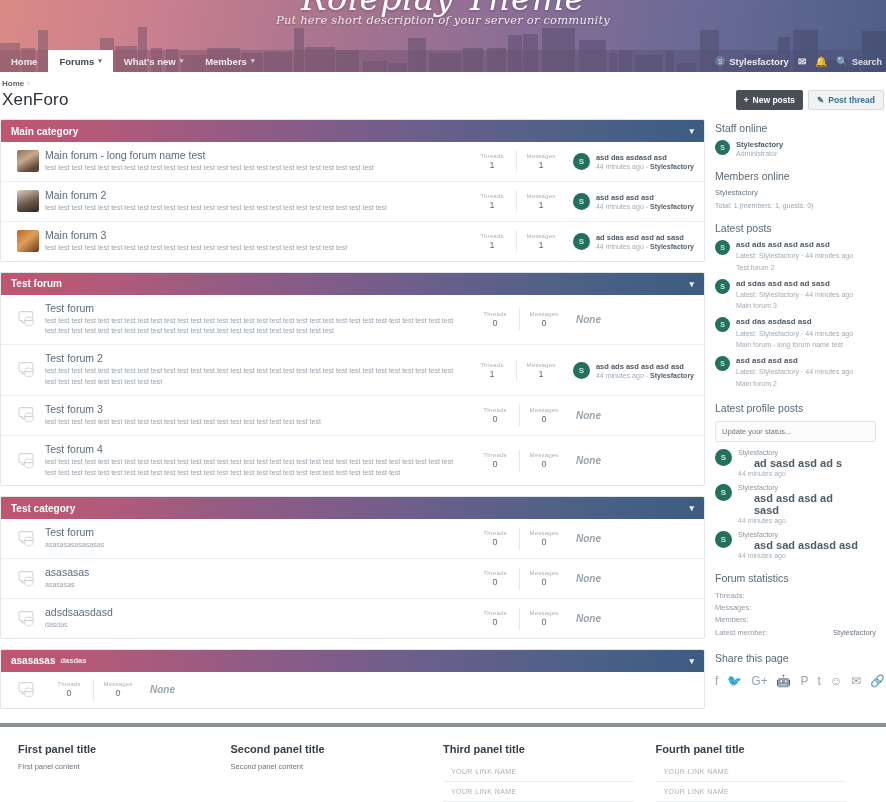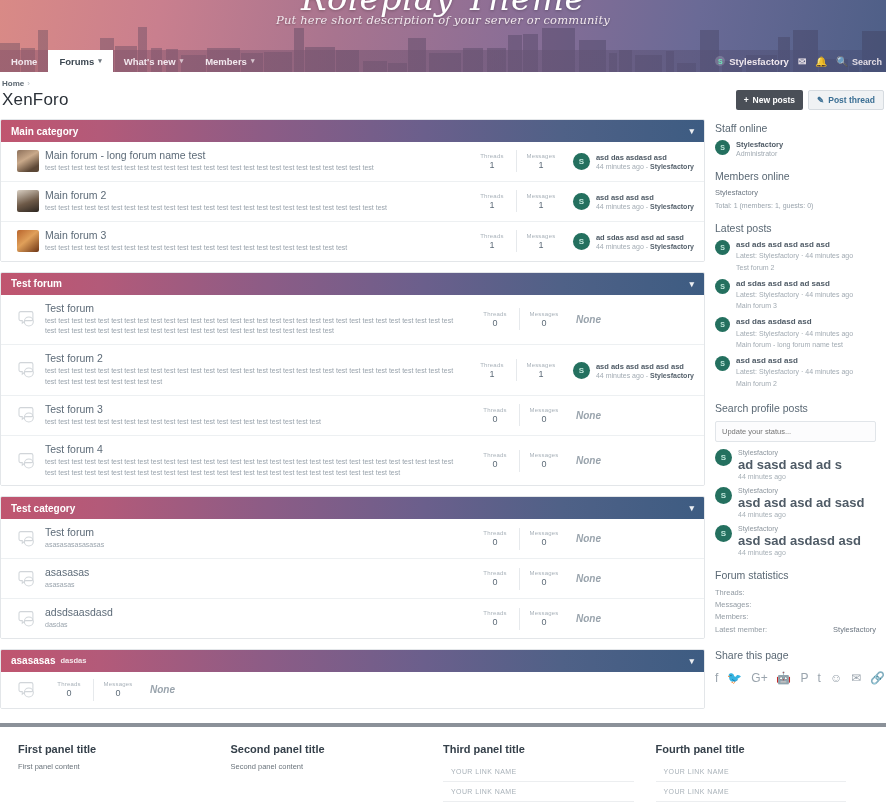--- a/index.html
+++ b/index.html
@@ -140,21 +140,21 @@
   .side-muted { font-size:7px; color:#9aa4ad; }
   .lp-title { font-size:8px; font-weight:bold; color:#4f5b66; line-height:1.3; }
   .lp-meta { font-size:7px; color:#a2abb3; line-height:1.45; margin-top:1px; }
   .status-input {
     width:100%; border:1px solid #e1e5e9; border-radius:2px; background:#fcfcfd;
     font-size:7.5px; color:#b4bcc3; padding:5px 6px; font-family:"Liberation Sans",sans-serif;
     margin-bottom:7px; outline:none;
   }
   .pp-row { display:flex; gap:6px; align-items:flex-start; margin-bottom:7px; }
   .pp-user { font-size:7px; color:#8e979f; }
-  .pp-text { font-size:13px; font-weight:bold; color:#4f5b66; margin:1px 0; }
+  .pp-text { font-size:11px; font-weight:bold; color:#4f5b66; margin:1px 16px; }
   .pp-time { font-size:7px; color:#a7b0b7; }
   .stat-line { display:flex; font-size:7.5px; color:#939ca4; line-height:1.65; }
   .stat-line .v { margin-left:auto; color:#6d7782; }
   .share-icons { display:flex; gap:9px; align-items:center; font-size:12px; color:#9aa4ad; padding-top:4px; }
   .share-icons span { cursor:pointer; }
 
   
   .footer-sep { height:4px; background:#8b9199; margin-top:4px; }
   .footer {
     display:flex; padding:16px 18px 0 18px; gap:0; background:#fff;
@@ -606,21 +606,21 @@
             </div>
             <div class="side-row">
               <span class="av-circle">S</span>
               <span>
                 <span class="lp-title" style="display:block">asd asd asd asd</span>
                 <span class="lp-meta" style="display:block">Latest: Stylesfactory · 44 minutes ago</span>
                 <span class="lp-meta" style="display:block">Main forum 2</span>
               </span>
             </div>
           </div>
-          <div class="side-sec"><div class="side-h">Search profile posts</div><input class="status-input" placeholder="Update your status..." style=""><div class="pp-row">
+          <div class="side-sec"><div class="side-h">Latest profile posts</div><input class="status-input" placeholder="Update your status..." style=""><div class="pp-row">
               <span class="av-circle">S</span>
               <span>
                 <span class="pp-user" style="display:block">Stylesfactory</span>
                 <span class="pp-text" style="display:block">ad sasd asd ad s</span>
                 <span class="pp-time" style="display:block">44 minutes ago</span>
               </span>
             </div><div class="pp-row">
               <span class="av-circle">S</span>
               <span>
                 <span class="pp-user" style="display:block">Stylesfactory</span>

